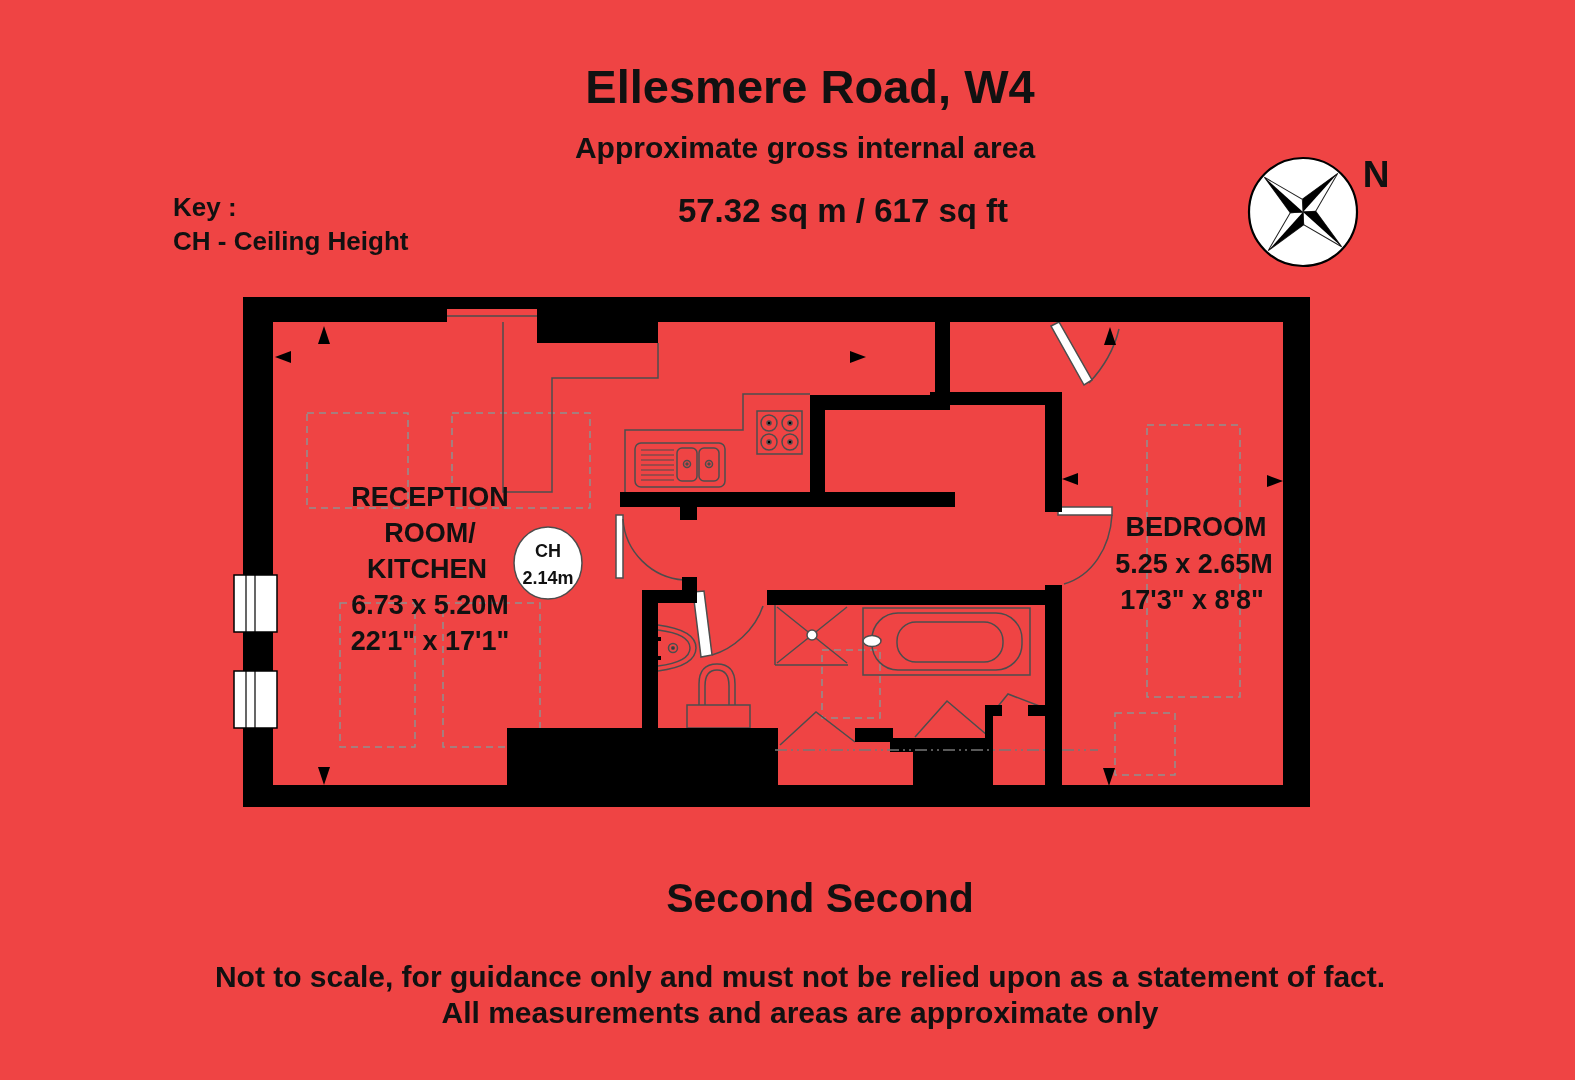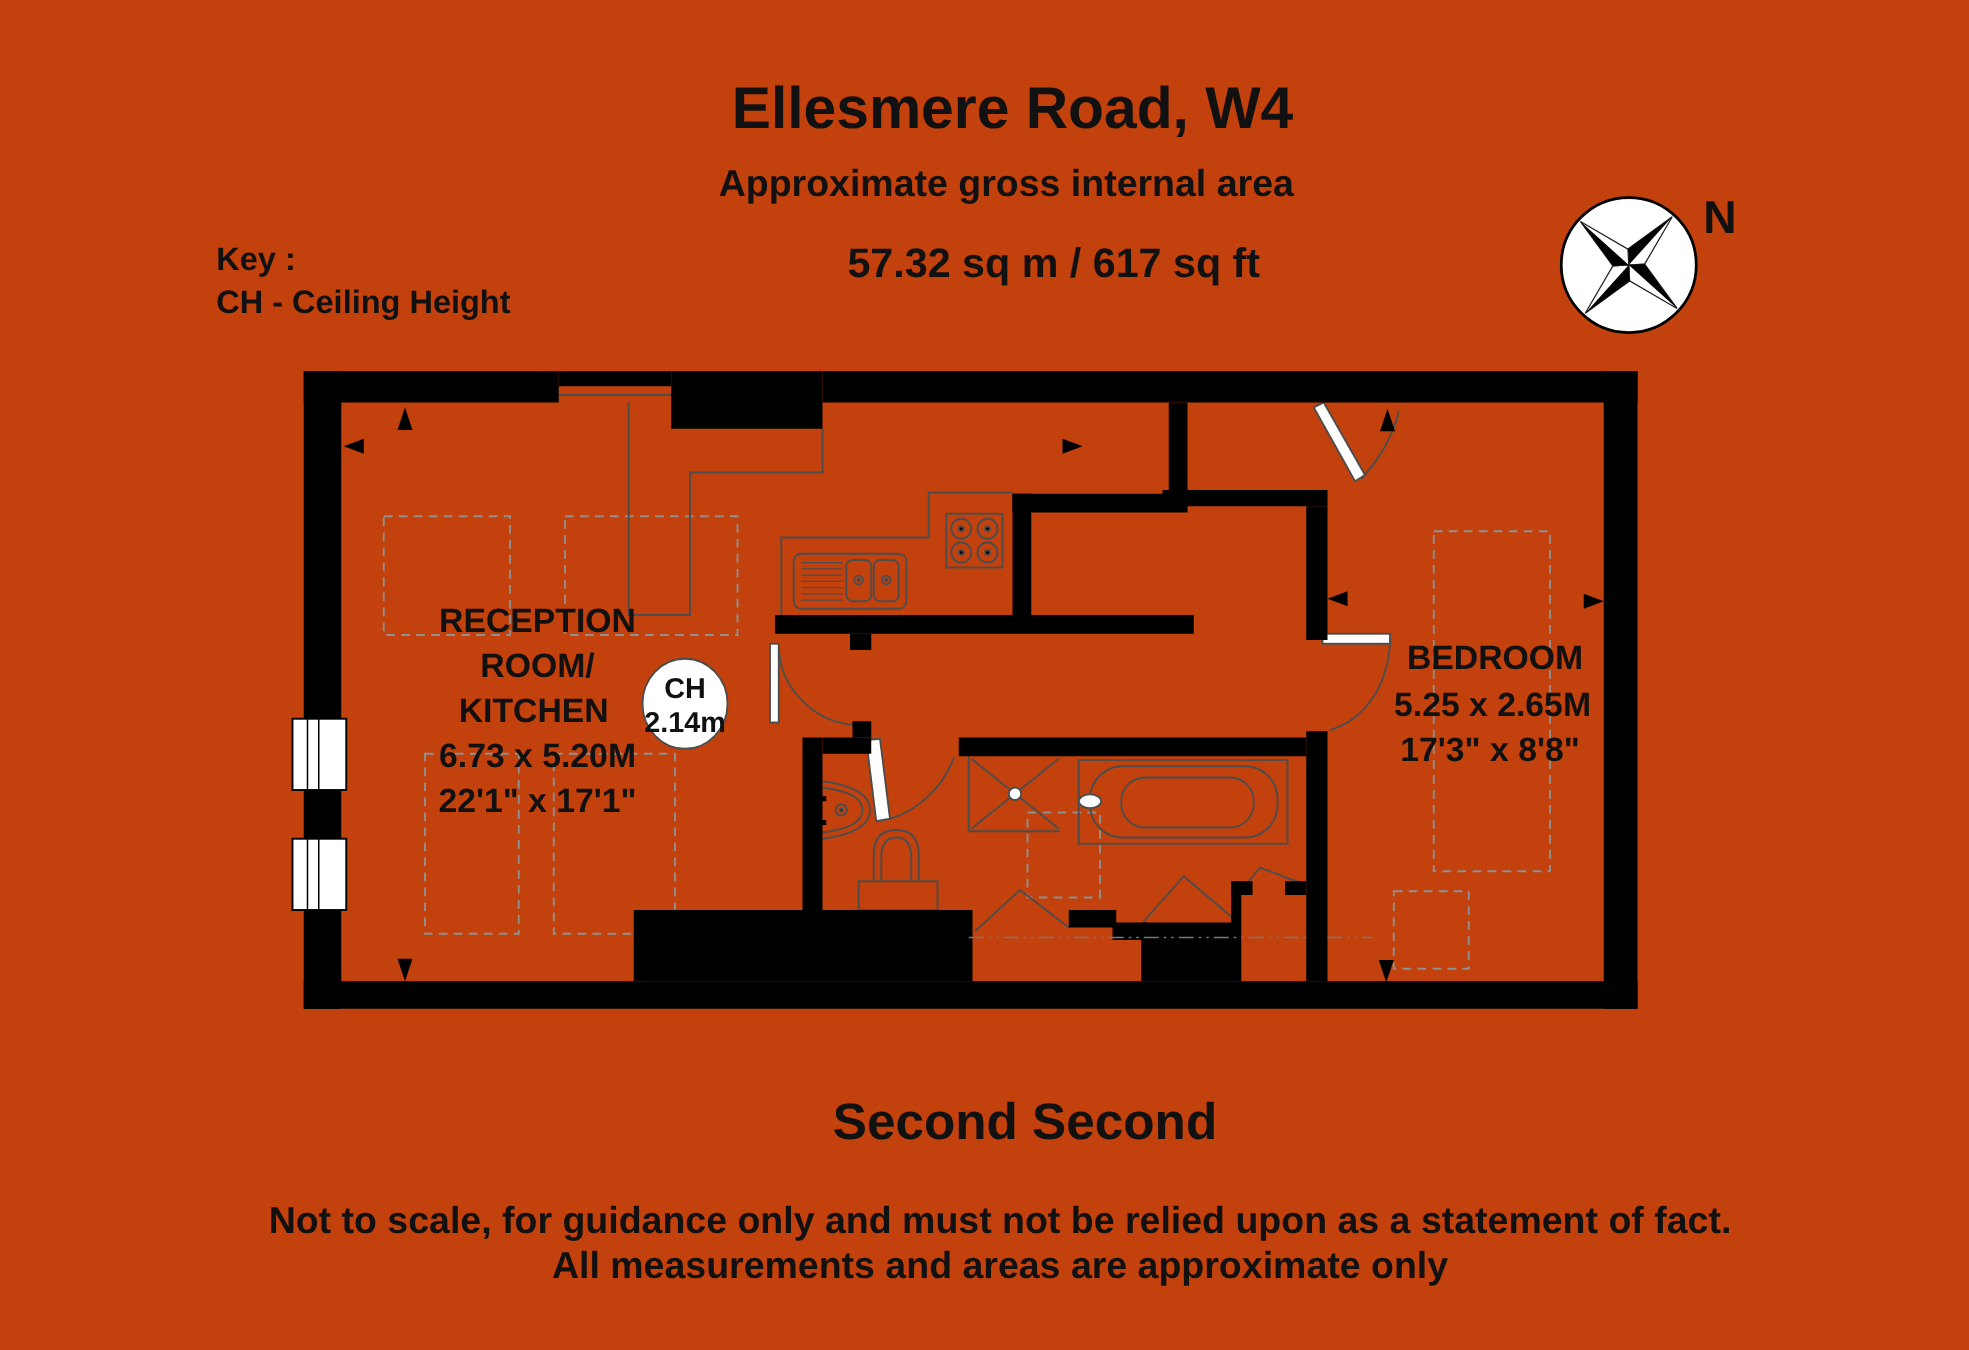--- a/index.html
+++ b/index.html
@@ -1,26 +1,26 @@
 <!DOCTYPE html>
 <html><head>
 <meta charset="utf-8">
 <style>
   html,body{margin:0;padding:0;background:#fff;}
-  .page{position:relative;width:1575px;height:1080px;background:#c2410c;overflow:hidden;
+  .page{position:relative;width:1575px;height:1080px;background:#ef4444;overflow:hidden;
         font-family:"Liberation Sans",sans-serif;font-weight:bold;color:#111;}
   .plan-svg{position:absolute;left:0;top:0;}
   .lbl{position:absolute;transform:translate(-50%,-50%);white-space:nowrap;font-weight:bold;line-height:1;}
   .lbl-left{position:absolute;white-space:nowrap;font-weight:bold;line-height:1;}
   .t-title{font-size:47px;letter-spacing:0px;}
   .t-sub{font-size:30px;}
   .t-area{font-size:33px;}
   .t-key{font-size:26px;}
   .t-room{font-size:27px;}
-  .t-ch{font-size:23px;}
+  .t-ch{font-size:18px;}
   .t-floor{font-size:41px;}
   .t-disc{font-size:30px;}
   .t-north{font-size:37px;}
 </style>
 </head>
 <body>
 
 <div class="page">
 
   <div class="lbl t-title" style="left:810px;top:86px;">Ellesmere Road, W4</div>

